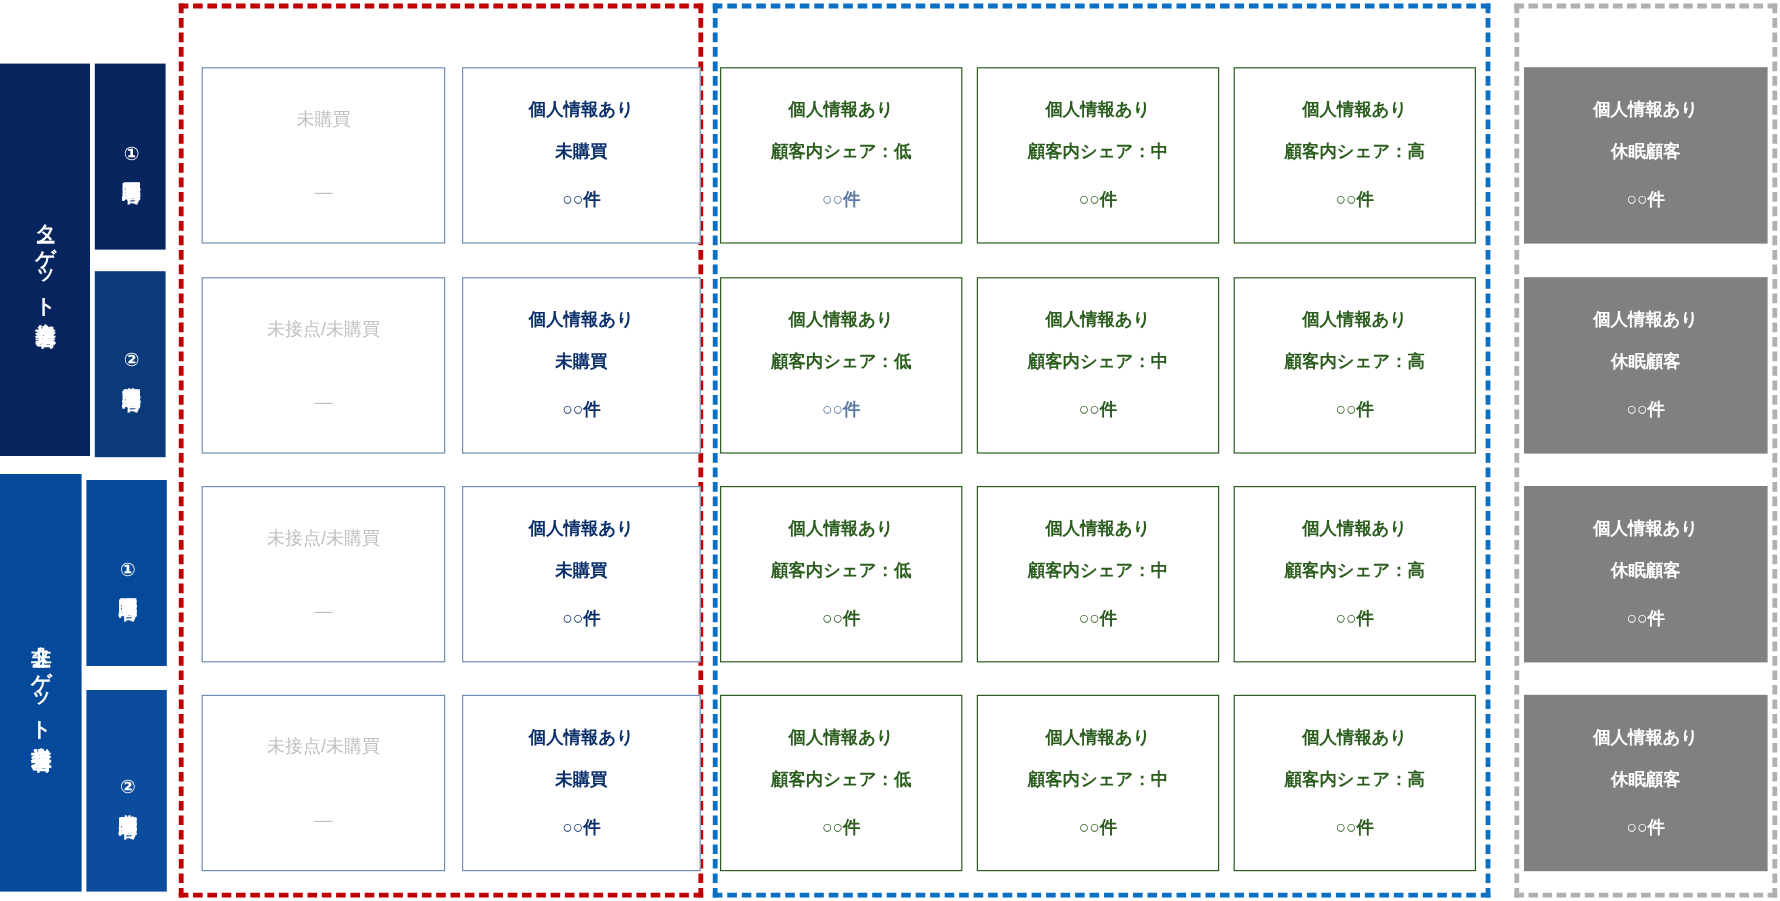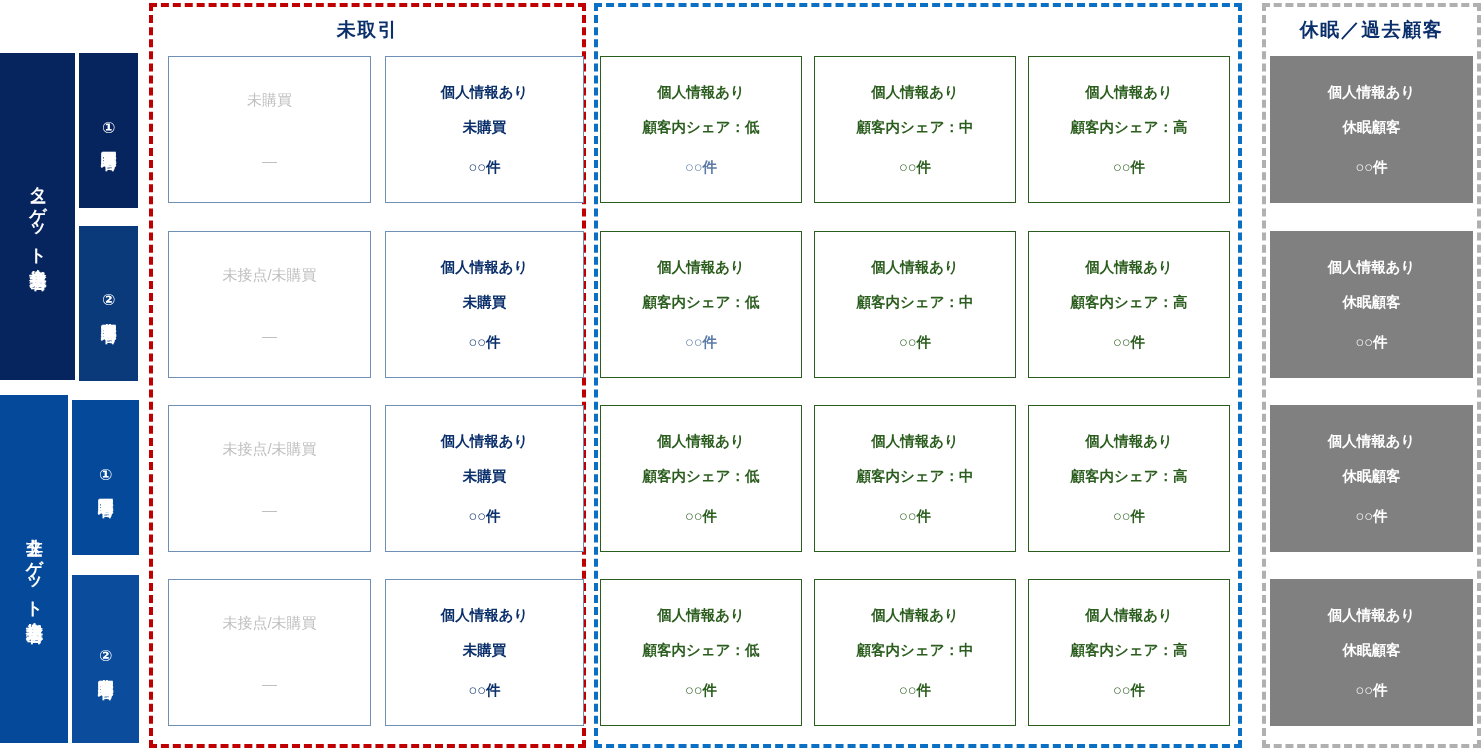--- a/index.html
+++ b/index.html
@@ -139,22 +139,20 @@
     <span>①購買関与者</span>
   </div>
   <div class="vband level2 navy-brt2" style="left:72px; top:575px; width:67px; height:168px;">
     <span>②非購買関与者</span>
   </div>
 
   <div class="group-frame red" style="left:149px; top:3px; width:437px; height:745px;"></div>
   <div class="group-frame blue" style="left:594px; top:3px; width:648px; height:745px;"></div>
   <div class="group-frame gray" style="left:1262px; top:3px; width:219px; height:745px;"></div>
 
-  <div class="group-title" style="left:149px; top:17px; width:437px;">未取引</div>
-  <div class="group-title" style="left:1262px; top:17px; width:219px;">休眠／過去顧客</div>
 
   <div class="card outline-blue muted" style="left:168px; top:56px; width:203px; height:147px;">
     <span class="ln l1">未購買</span>
     <span class="spacer"></span>
     <span class="ln l3">—</span>
   </div>
   <div class="card outline-blue" style="left:385px; top:56px; width:199px; height:147px;">
     <span class="ln l1 t-navy">個人情報あり</span>
     <span class="ln l2 t-navy">未購買</span>
     <span class="ln l3 t-navy">○○件</span>

